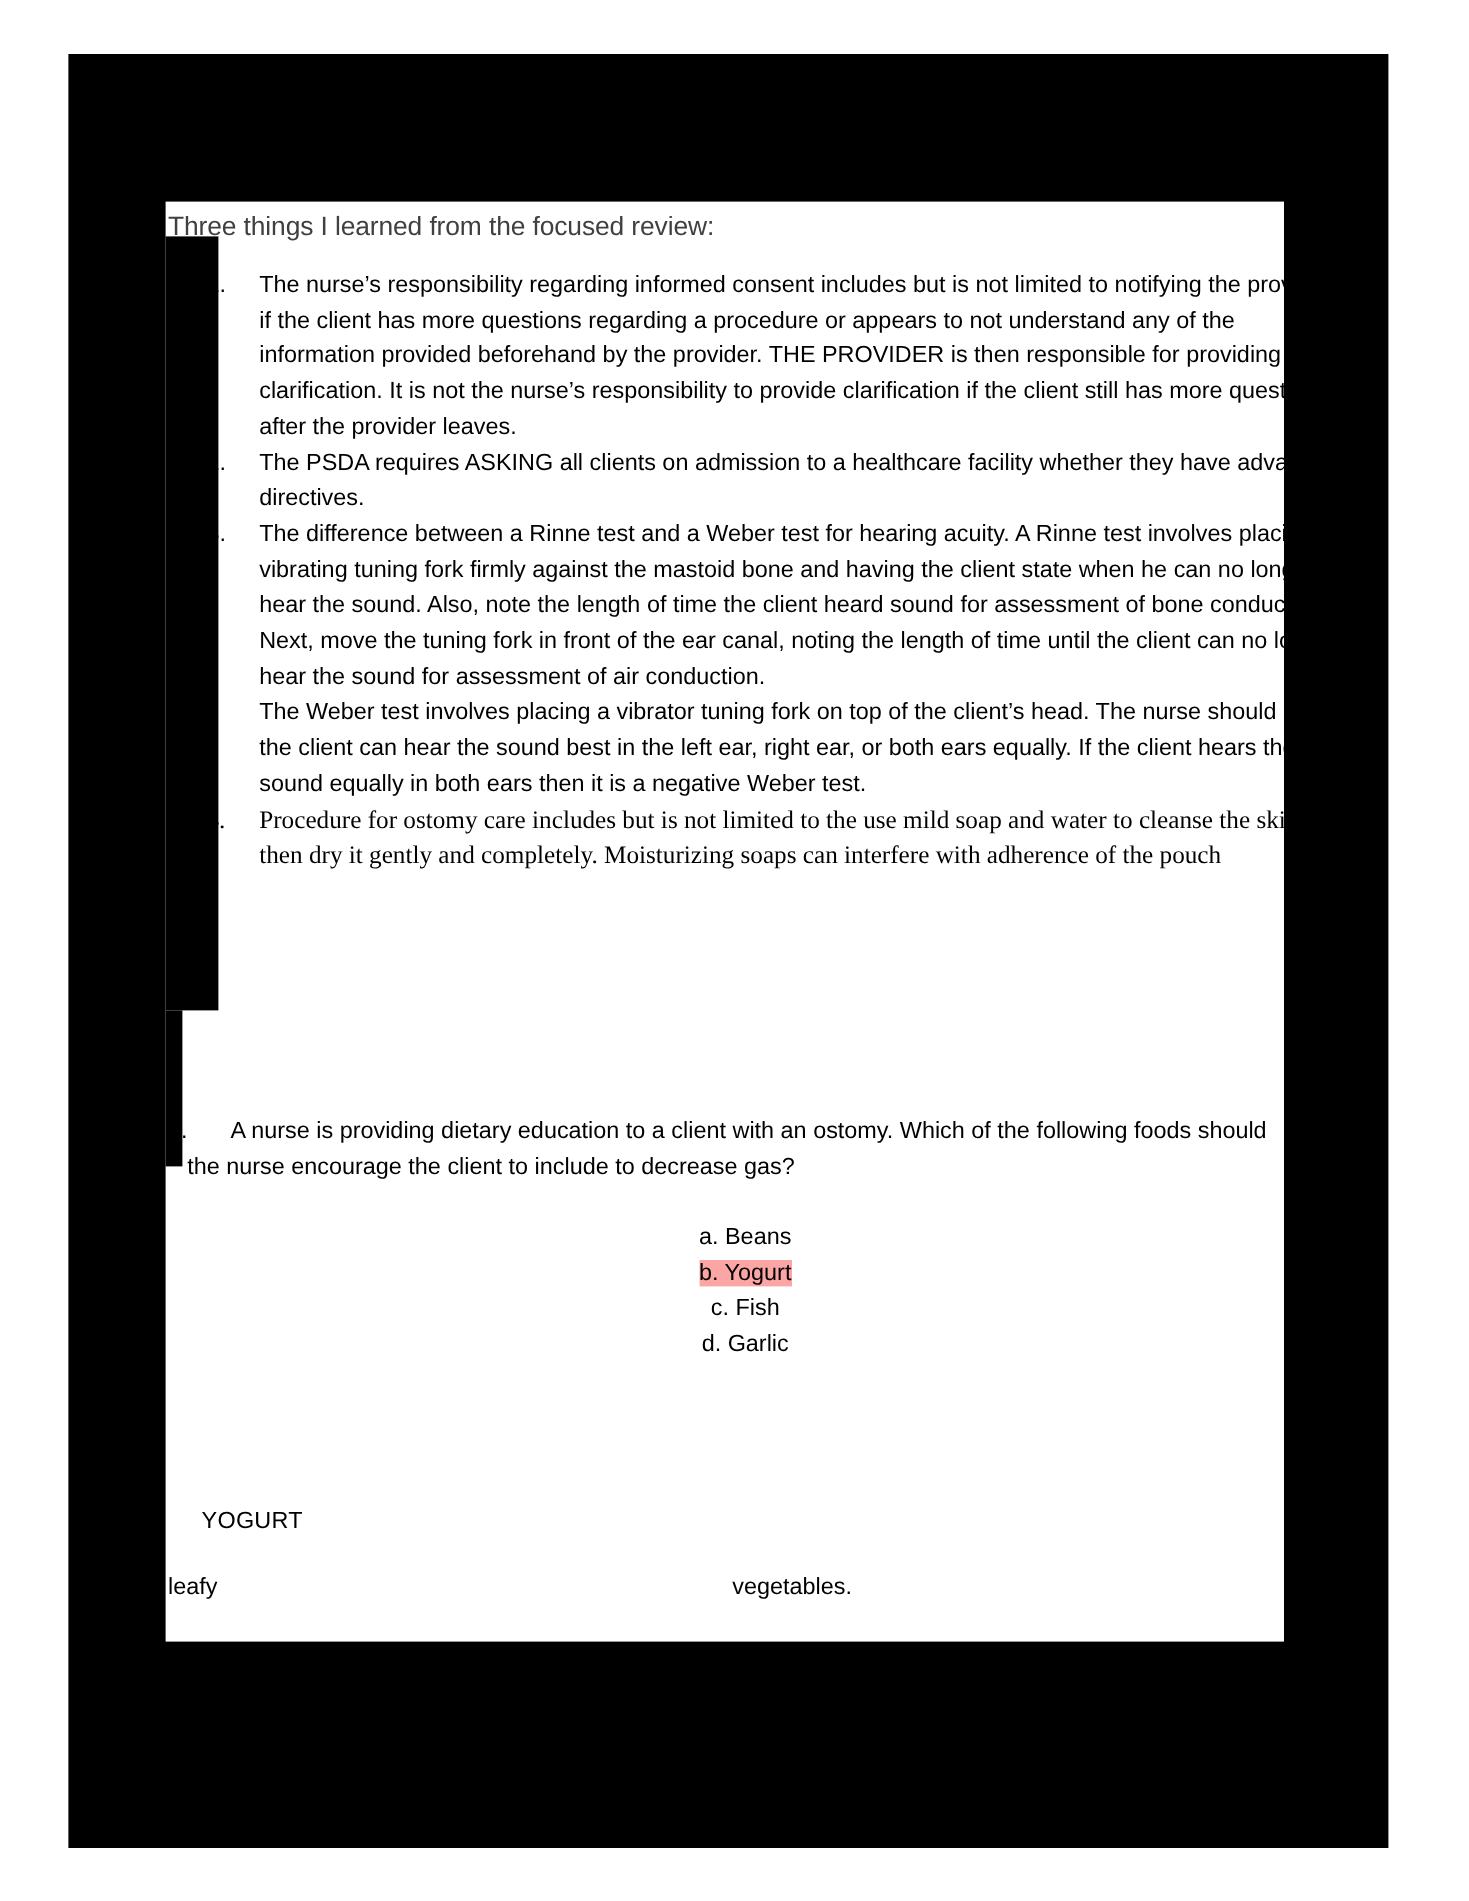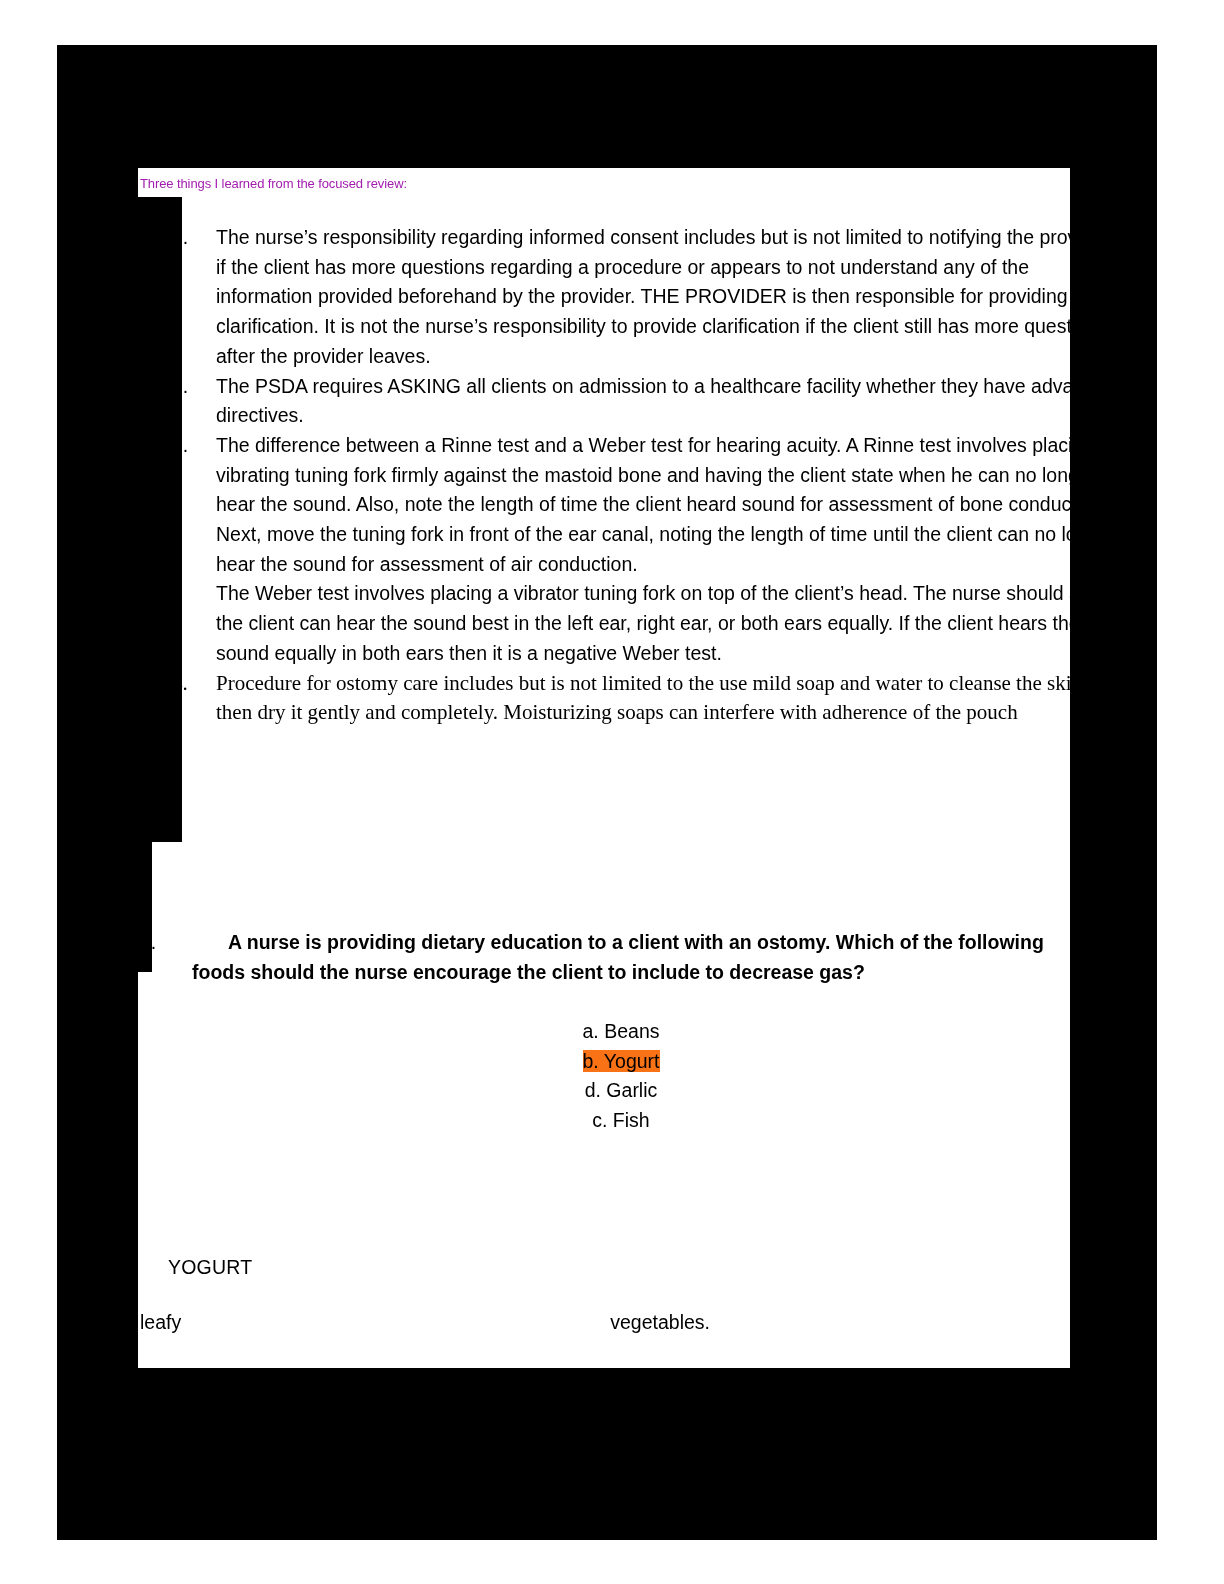--- a/index.html
+++ b/index.html
@@ -58,22 +58,22 @@
     left: 0;
     top: 0;
     width: 932px;
     padding: 0;
   }
 
   .intro-line {
     position: absolute;
     left: 2px;
     top: 8px;
-    font-size: 13px;
-    color: #a21caf;
+    font-size: 22px;
+    color: #404040;
     letter-spacing: -0.1px;
   }
 
   
   ol.main-list {
     position: absolute;
     left: 26px;
     top: 55px;
     width: 900px;
     margin: 0;
@@ -114,33 +114,33 @@
     line-height: 29.5px;
   }
   .q-num {
     position: absolute;
     left: 0;
     top: 0;
     font-weight: normal;
   }
   .q-text {
     display: block;
-    margin-left: 52px;
-    font-weight: bold;
+    margin-left: 16px;
+    font-weight: normal;
     text-indent: 36px;
   }
   .choices {
     margin-left: 42px;
     margin-top: 30px;
     font-weight: normal;
     text-align: center;
   }
   .choice { display: block; line-height: 29.5px; }
   .choice.highlight span {
-    background: #f97316;
+    background: #fca5a5;
   }
 
   .answer-line {
     position: absolute;
     left: 2px;
     top: 1088px;
     font-size: 19.5px;
     letter-spacing: 0.2px;
     margin-left: 28px;
   }
@@ -190,22 +190,22 @@
         <span class="li-body">Procedure for ostomy care includes but is not limited to the use mild soap and water to cleanse the skin, then dry it gently and completely. Moisturizing soaps can interfere with adherence of the pouch</span>
       </li>
     </ol>
 
     <div class="question-block">
       <span class="q-num">1.</span>
       <span class="q-text">A nurse is providing dietary education to a client with an ostomy. Which of the following foods should the nurse encourage the client to include to decrease gas?</span>
       <div class="choices">
         <span class="choice"><span>a. Beans</span></span>
         <span class="choice highlight"><span>b. Yogurt</span></span>
+        <span class="choice"><span>c. Fish</span></span>
         <span class="choice"><span>d. Garlic</span></span>
-        <span class="choice"><span>c. Fish</span></span>
       </div>
     </div>
 
     <div class="answer-line">YOGURT</div>
 
     <div class="odor-para">
       <span class="lastline">leafy                                                       vegetables.</span>
     </div>
 
   </div>

